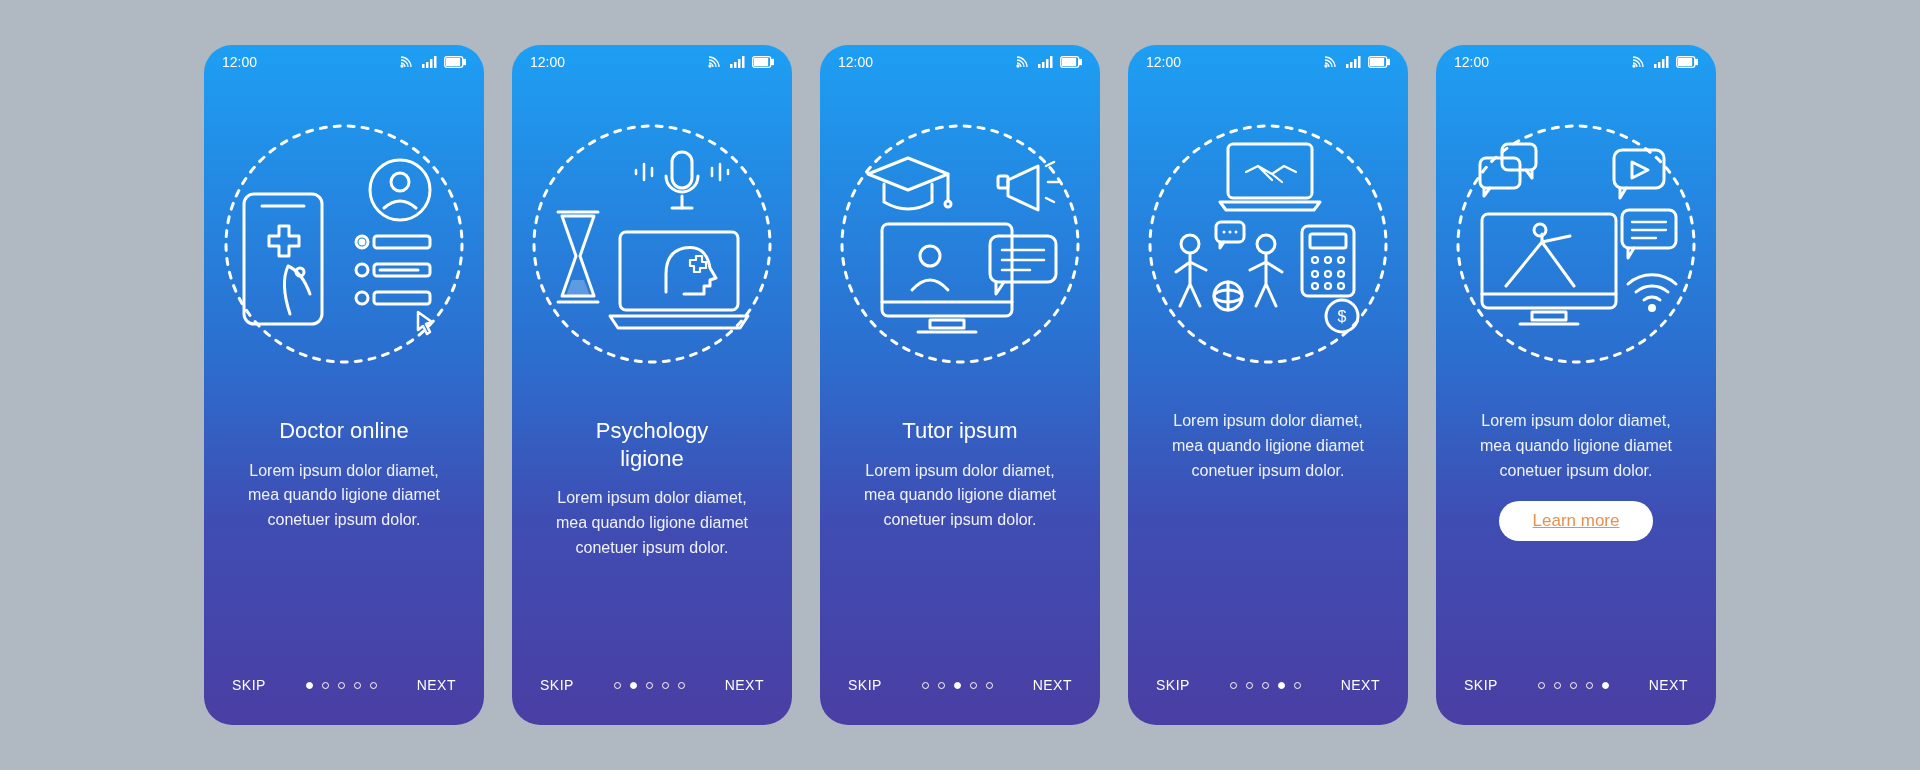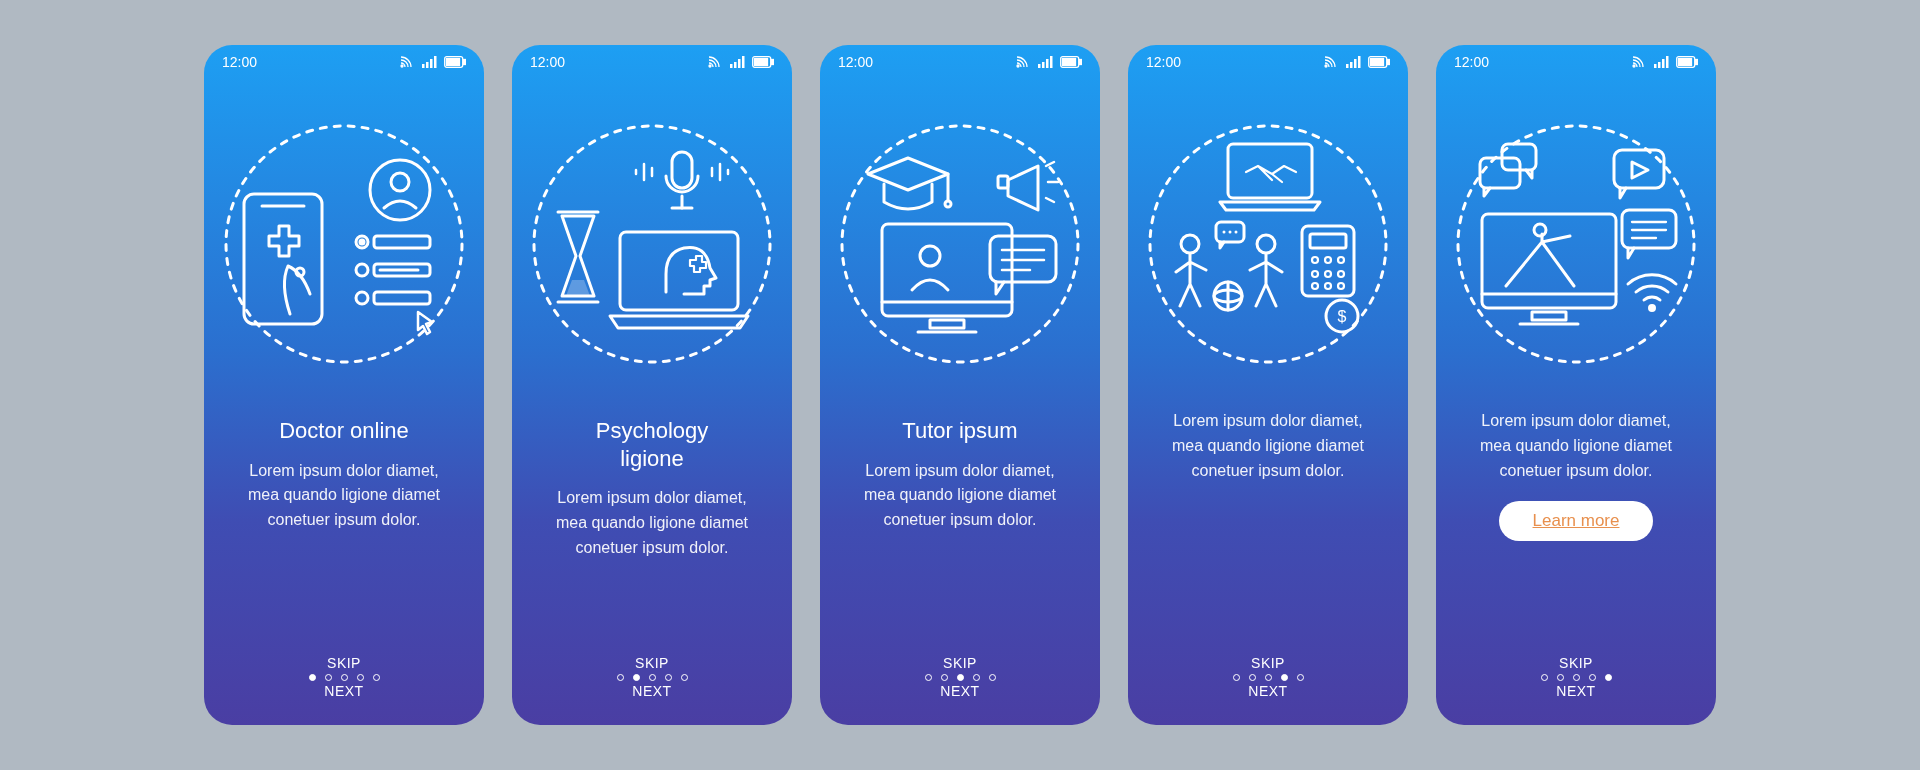--- a/index.html
+++ b/index.html
@@ -77,24 +77,23 @@
     font-weight: 500;
     cursor:pointer;
     text-decoration:underline;
   }
   
   .nav {
     height: 70px;
     display:flex;
     align-items:center;
     justify-content:space-between;
-    padding: 0 28px 26px;
+    padding: 0 28px 10px;
     font-size: 14px;
     letter-spacing: .5px;
-    flex-direction: column;
   }
   .dots { display:flex; gap:9px; }
   .dot {
     width:7px; height:7px; border-radius:50%;
     border:1.5px solid #fff;
   }
   .dot.active { background:#fff; }
   .navbtn { cursor:pointer; user-select:none; }
 </style>
 </head>

